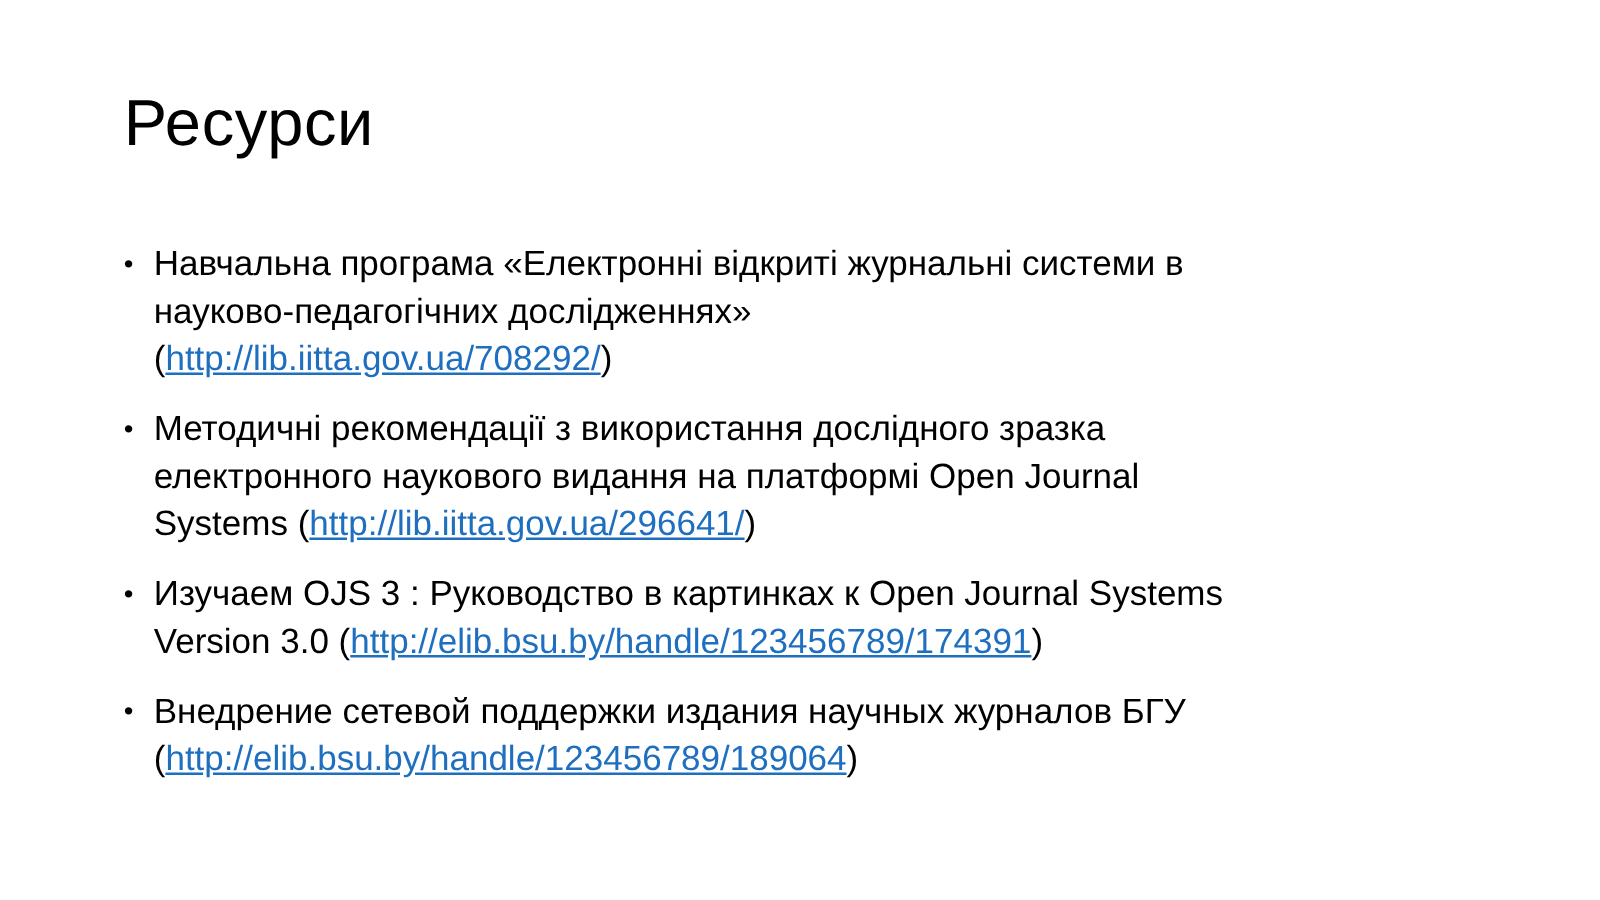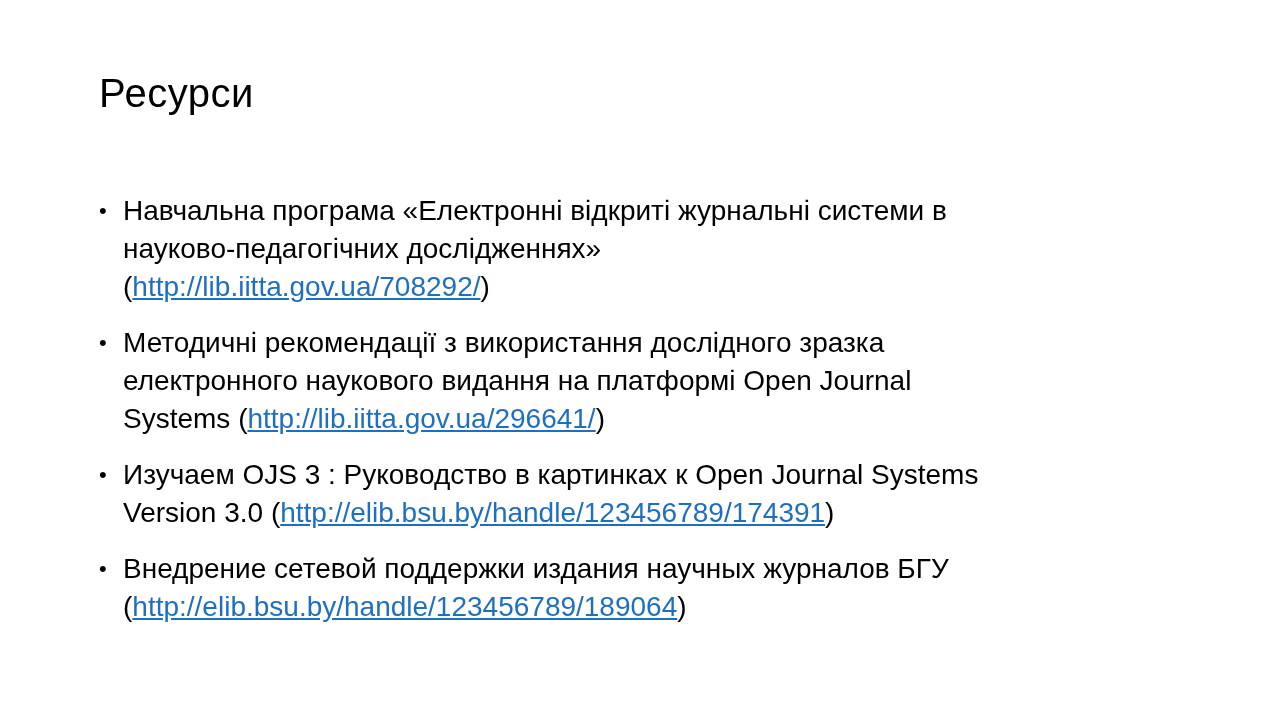--- a/index.html
+++ b/index.html
@@ -10,21 +10,21 @@
     position: relative;
     width: 1280px;
     height: 720px;
     background: #ffffff;
   }
 
   .slide-title {
     position: absolute;
     left: 99px;
     top: 70px;
-    font-size: 40px;
+    font-size: 52px;
     font-weight: 400;
     letter-spacing: 0.5px;
     color: #000000;
     line-height: 1.15;
   }
 
   .content {
     position: absolute;
     left: 99px;
     top: 192px;

